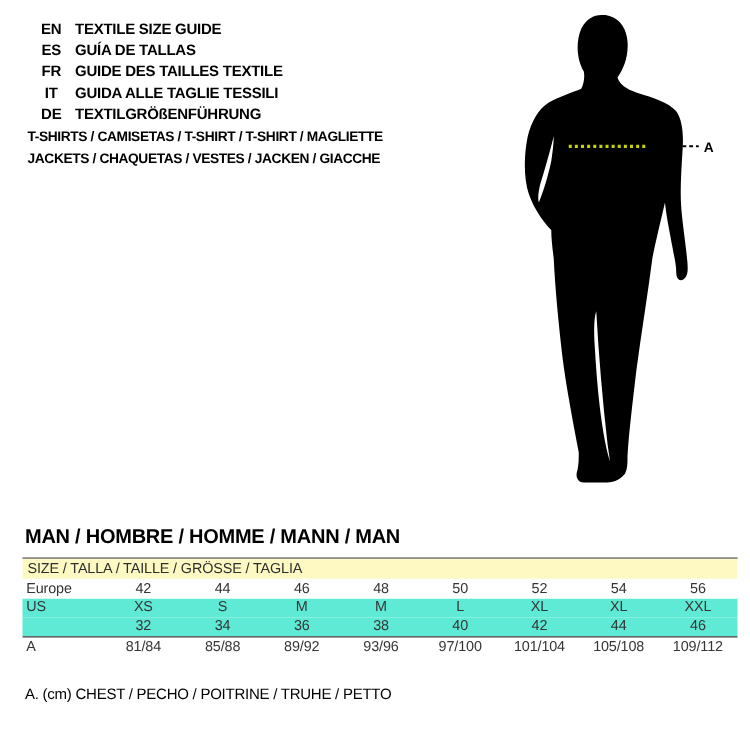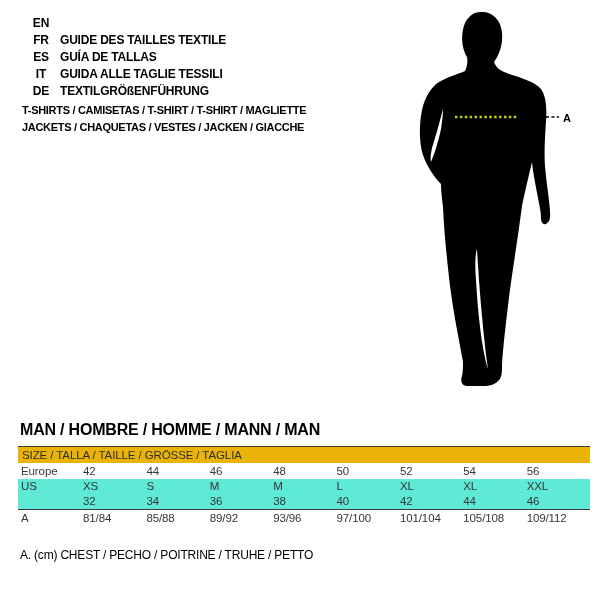--- a/index.html
+++ b/index.html
@@ -15,46 +15,47 @@
   .lang-row{display:flex;height:17px;line-height:17px;font-size:12px;font-weight:700;letter-spacing:-0.2px;text-align:center;}
   .lang-code{width:38px;flex:none;}
   
   .categories{position:absolute;left:22px;top:102px;font-size:11px;font-weight:700;line-height:17px;letter-spacing:-0.3px;}
   
   .figure{position:absolute;left:405px;top:5px;width:175px;height:390px;}
   
   .man-heading{position:absolute;left:20px;top:421px;font-size:16px;font-weight:700;letter-spacing:-0.2px;}
   
   .size-table{position:absolute;left:18px;top:446px;width:572px;border-top:1px solid #3c3c3c;font-size:11.5px;color:#353535;letter-spacing:-0.1px;}
-  .thead{background:#eab308;height:16px;line-height:16px;padding-left:4px;color:#2f2f2f;}
+  .thead{background:#fef9c3;height:16px;line-height:16px;padding-left:4px;color:#2f2f2f;}
   .trow{display:flex;}
   .trow.shade{background:#5eead4;}
   .trow.topline{border-top:1px solid #3c3c3c;}
   .h16{height:16px;line-height:16px;}
   .h15{height:15px;line-height:15px;}
   .h17{height:17px;line-height:17px;}
   .tl{width:62px;flex:none;padding-left:3px;}
-  .tc{flex:1;text-align:left;}
+  .tc{flex:1;text-align:center;}
   
   .footnote{position:absolute;left:20px;top:548px;font-size:12px;font-weight:400;letter-spacing:-0.2px;}
 </style>
 </head>
 <body>
 
 <div class="lang-list">
   <div class="lang-row">
     <span class="lang-code">EN</span>
+    <span>TEXTILE SIZE GUIDE</span>
+  </div>
+  <div class="lang-row">
+    <span class="lang-code">ES</span>
+    <span>GUÍA DE TALLAS</span>
   </div>
   <div class="lang-row">
     <span class="lang-code">FR</span>
     <span>GUIDE DES TAILLES TEXTILE</span>
-  </div>
-  <div class="lang-row">
-    <span class="lang-code">ES</span>
-    <span>GUÍA DE TALLAS</span>
   </div>
   <div class="lang-row">
     <span class="lang-code">IT</span>
     <span>GUIDA ALLE TAGLIE TESSILI</span>
   </div>
   <div class="lang-row">
     <span class="lang-code">DE</span>
     <span>TEXTILGRÖßENFÜHRUNG</span>
   </div>
 </div>

